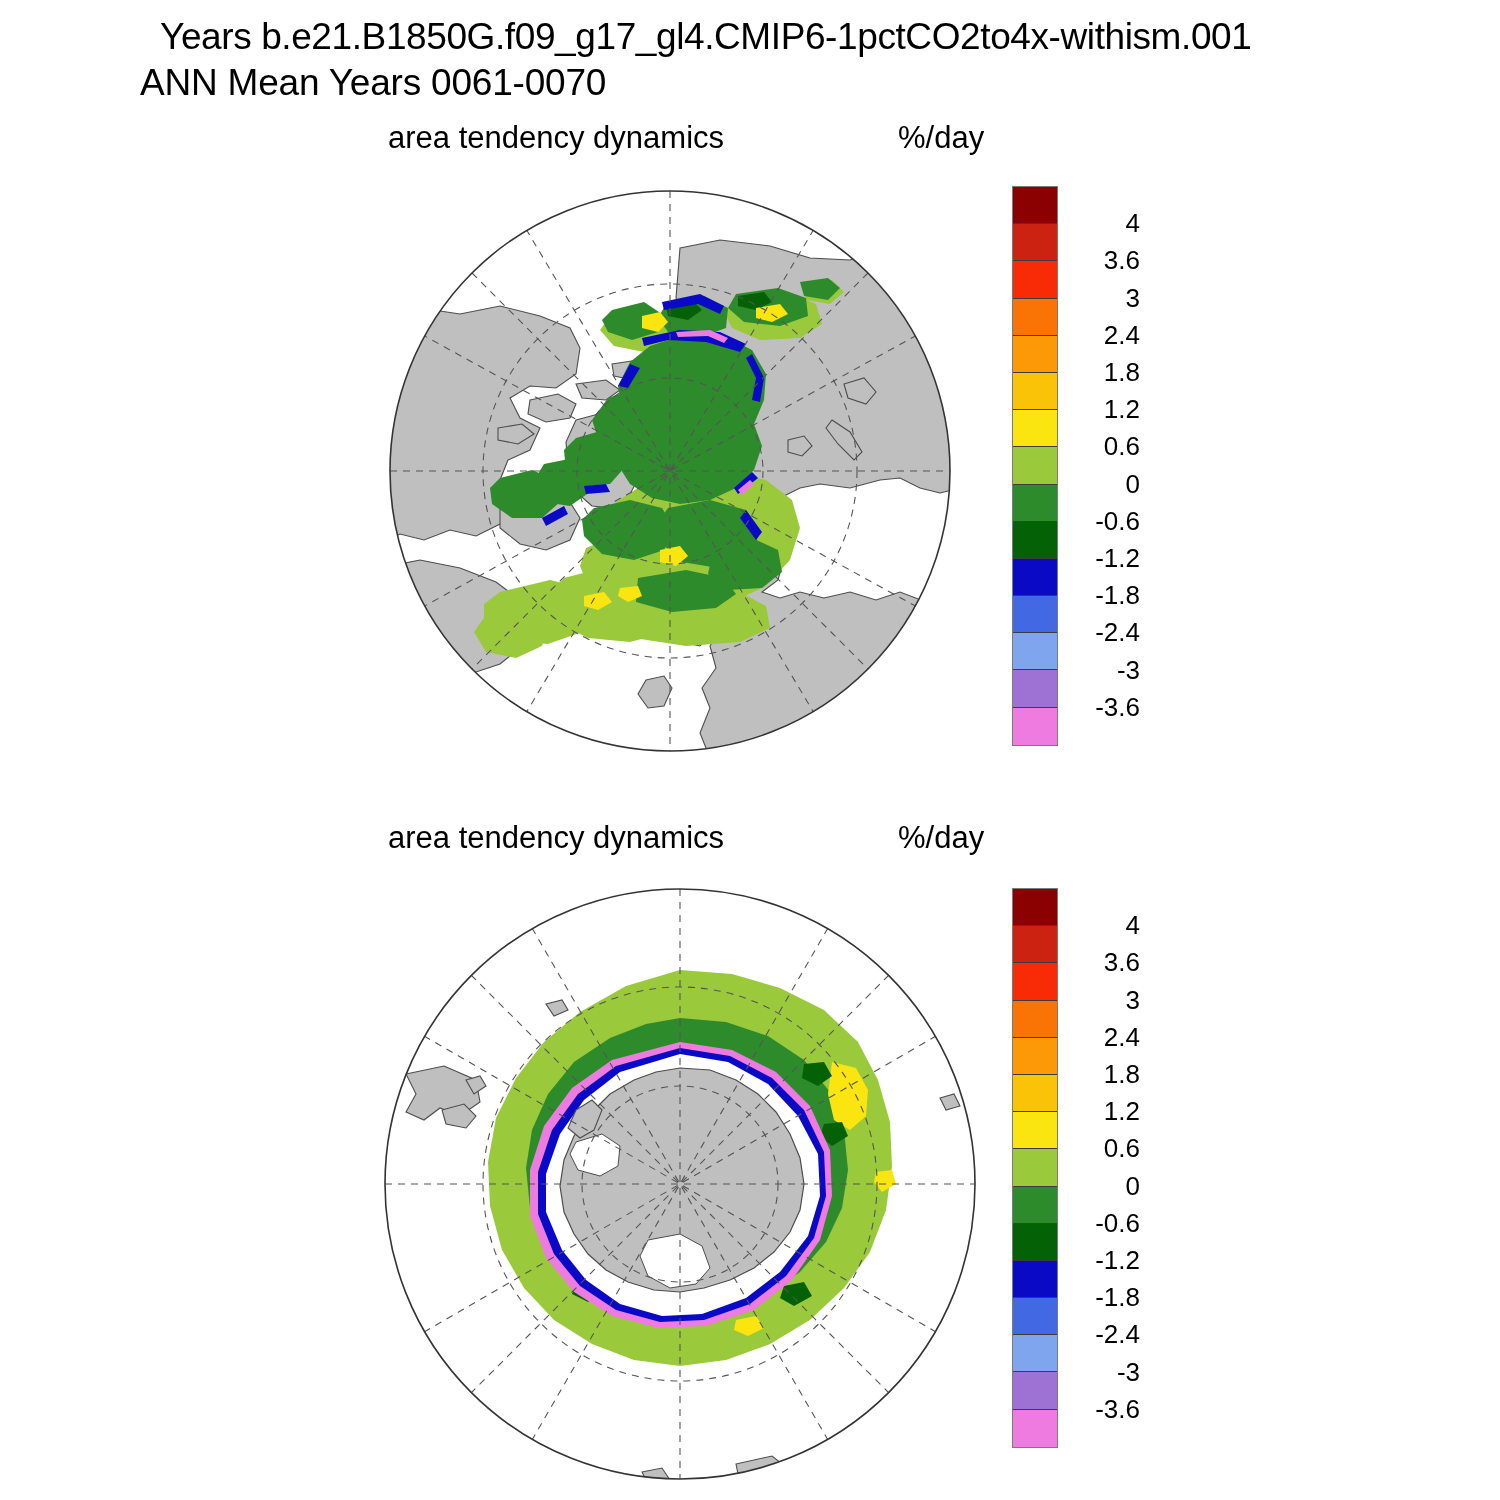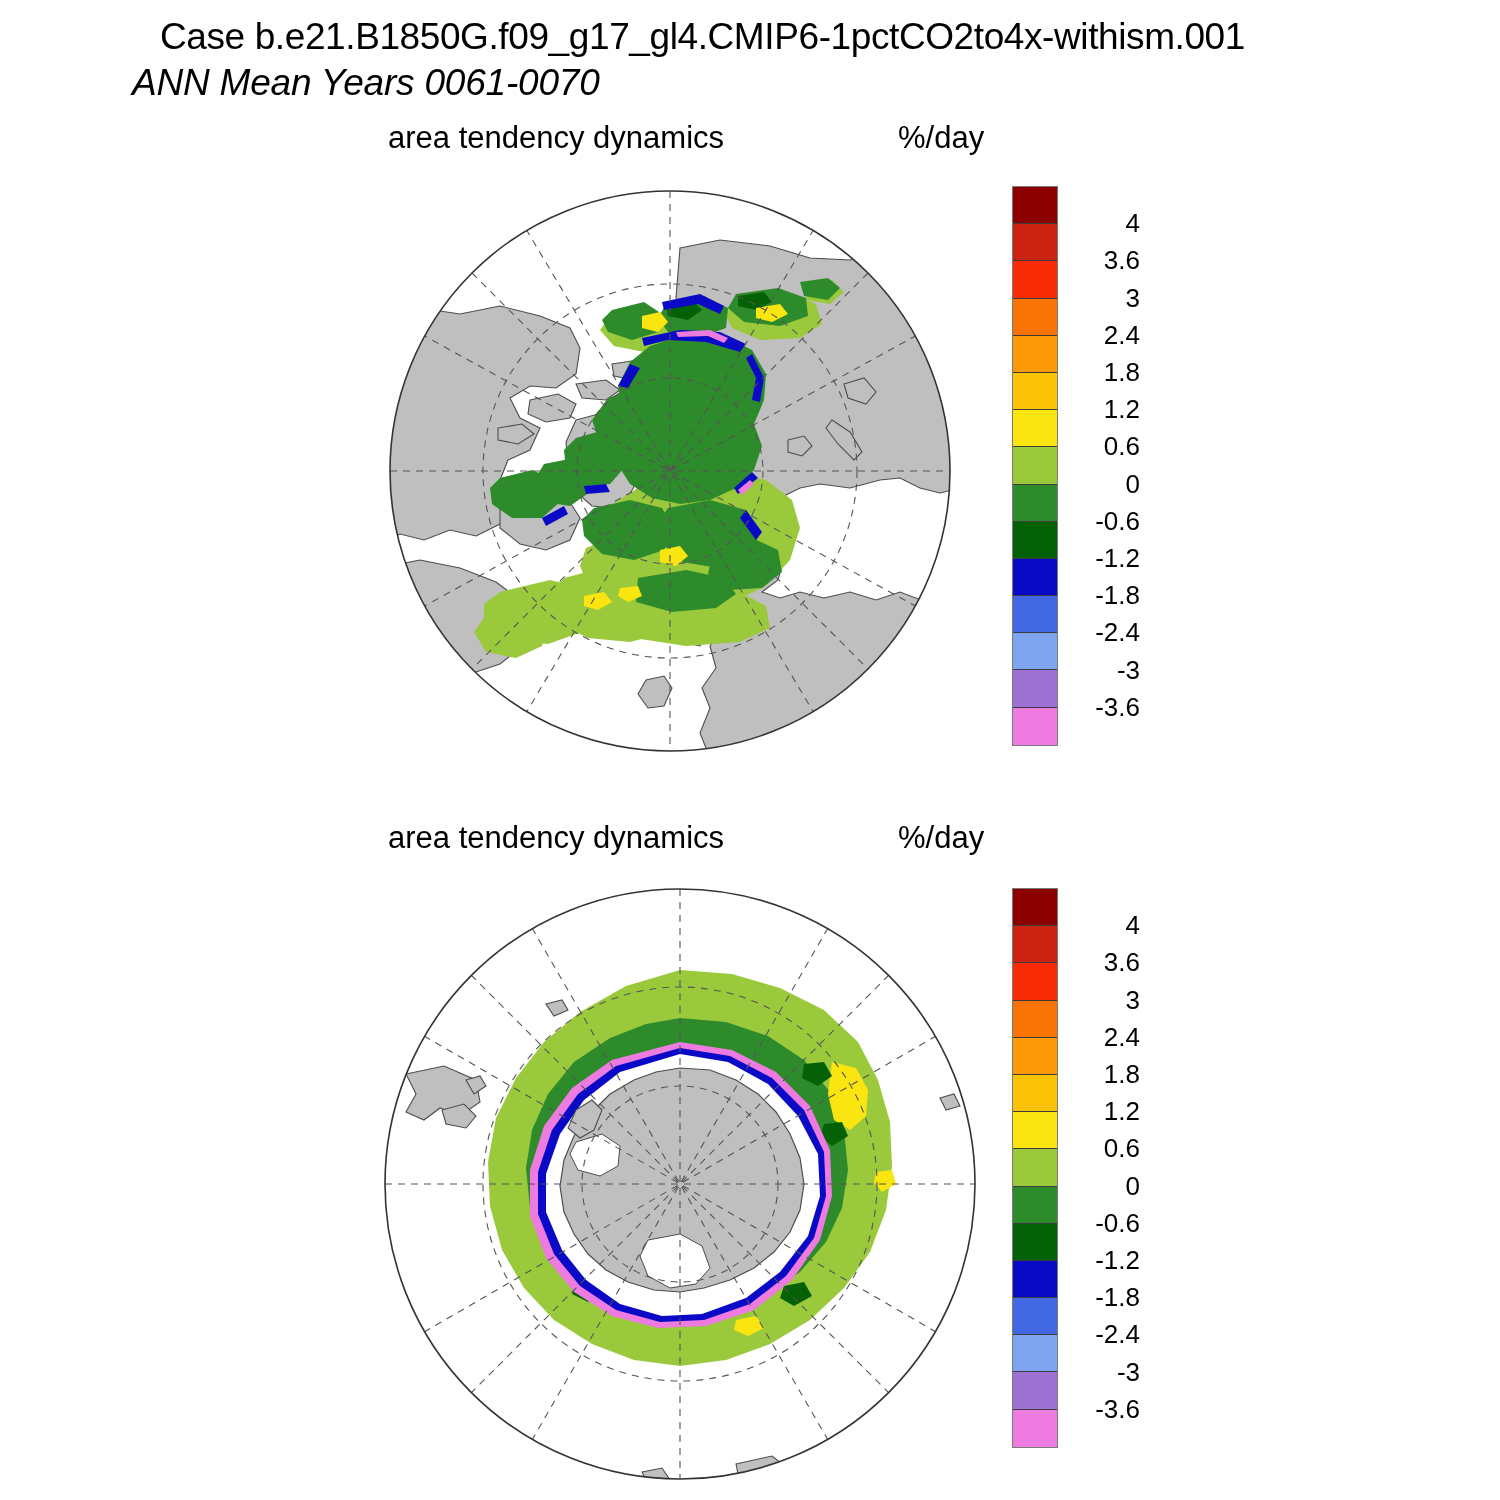--- a/index.html
+++ b/index.html
@@ -25,26 +25,25 @@
   #title-line-1 {
     position: absolute;
     left: 160px;
     top: 16px;
     font-size: 37px;
     letter-spacing: -0.4px;
     white-space: nowrap;
   }
   #title-line-2 {
     position: absolute;
-    left: 132px;
+    left: 140px;
     top: 62px;
     font-size: 37px;
     letter-spacing: -0.2px;
     white-space: nowrap;
-    font-style: italic;
   }
 
   
   .panel {
     position: absolute;
     left: 0;
     width: 1500px;
   }
   .panel-subtitle {
     position: absolute;
@@ -85,21 +84,21 @@
     text-align: right;
     font-size: 26px;
     line-height: 26px;
     white-space: nowrap;
   }
 </style>
 </head>
 <body>
 
 <div id="title-block">
-  <div id="title-line-1">Case b.e21.B1850G.f09_g17_gl4.CMIP6-1pctCO2to4x-withism.001</div>
+  <div id="title-line-1">Years b.e21.B1850G.f09_g17_gl4.CMIP6-1pctCO2to4x-withism.001</div>
   <div id="title-line-2">ANN Mean    Years 0061-0070</div>
 </div>
 
 <div class="panel" id="panel-arctic" style="top:0;height:800px;">
 
   <div class="panel-subtitle subtitle-field" style="top:120px;">area tendency dynamics</div>
   <div class="panel-subtitle subtitle-units" style="top:120px;">%/day</div>
 
   <div class="map-wrap" style="left:380px;top:188px;width:580px;height:570px;">
     <svg class="map-svg" width="580" height="570" viewBox="0 0 580 570">

